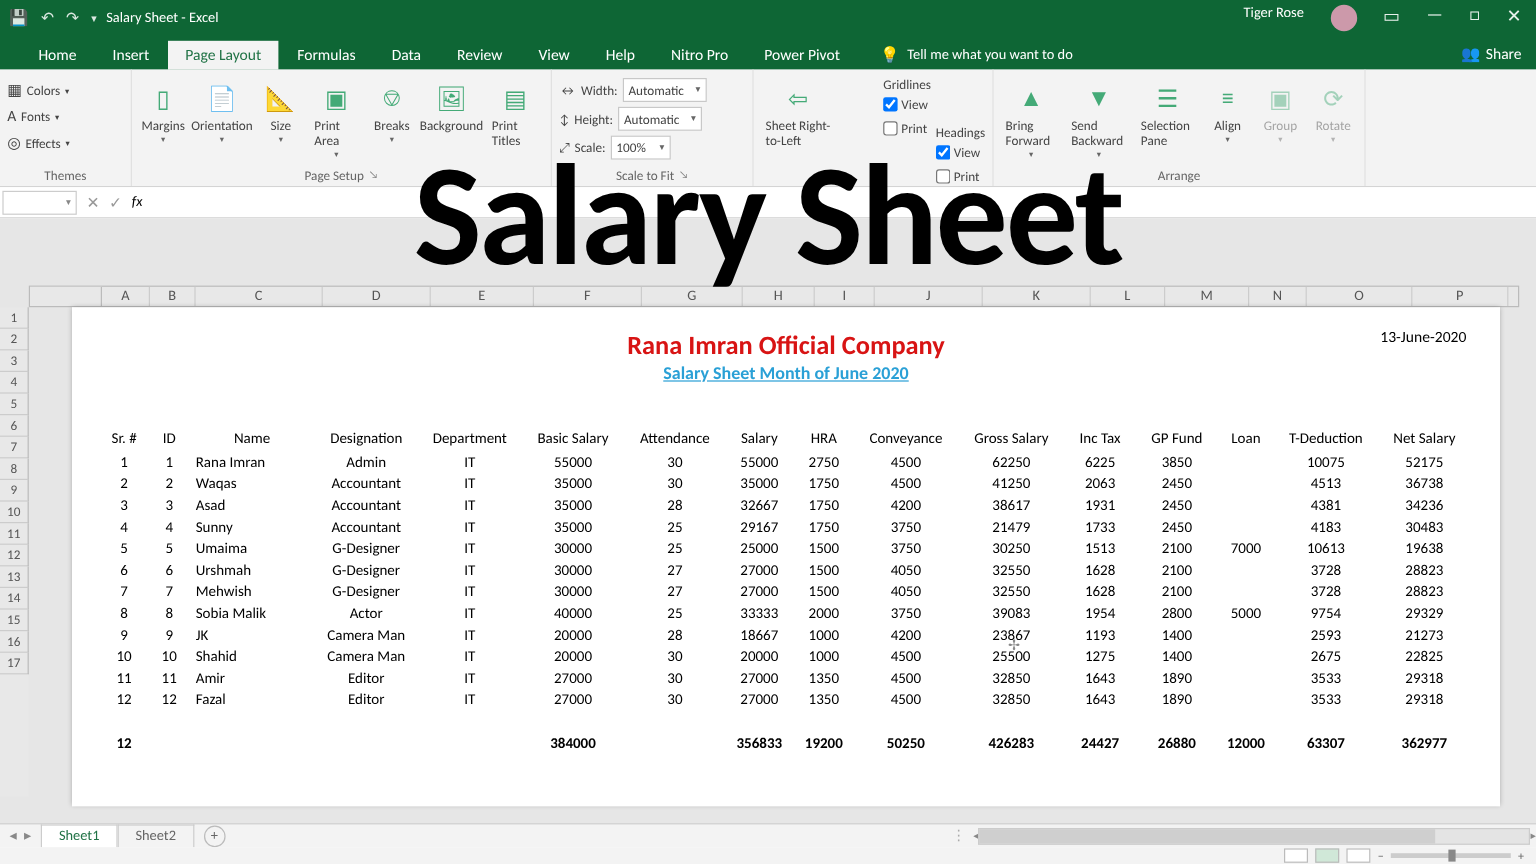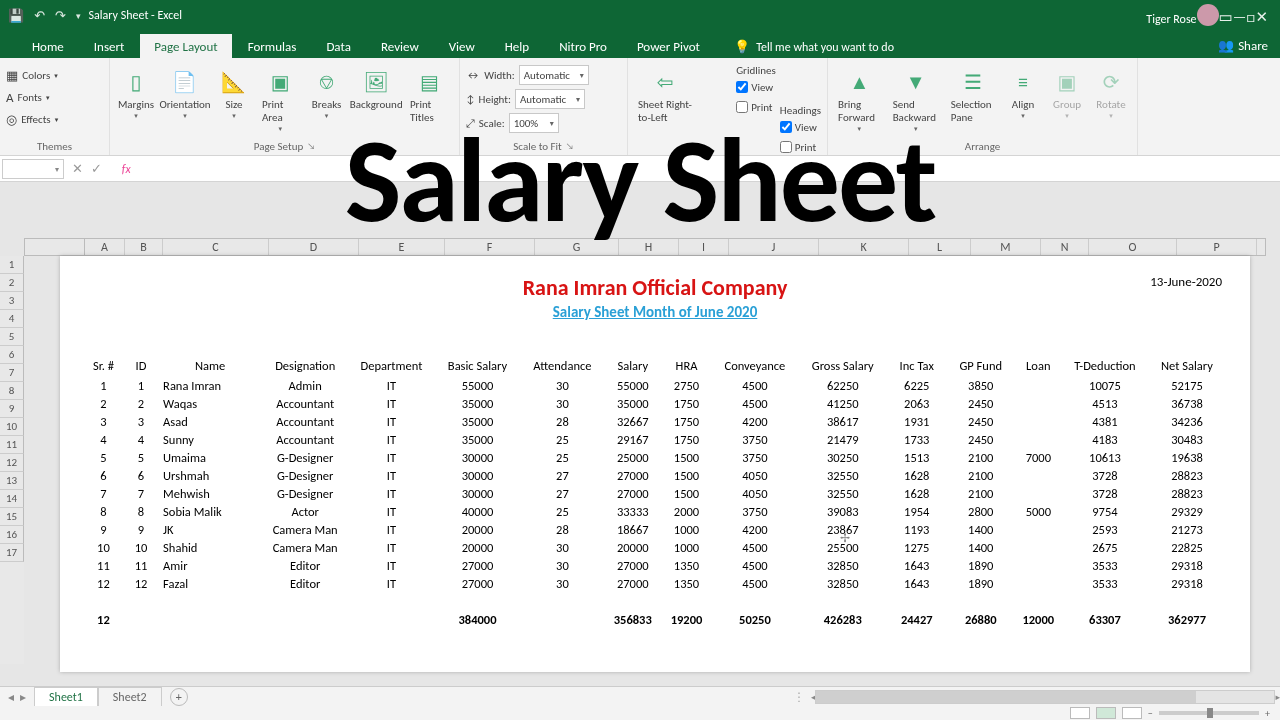--- a/index.html
+++ b/index.html
@@ -3,21 +3,21 @@
 <meta charset="utf-8">
 <style>
 * { margin:0; padding:0; box-sizing:border-box; font-family:"Segoe UI",Calibri,sans-serif; }
 body { background:#fff; width:1280px; height:720px; overflow:hidden; position:relative; }
 
 
 .titlebar { height:30px; background:#0e6635; color:#fff; display:flex; align-items:center; font-size:12px; }
 .titlebar .qat { display:flex; gap:10px; padding:0 8px; align-items:center;}
 .titlebar .qat span { opacity:.85; cursor:pointer; font-size:13px;}
 .titlebar .centertitle { flex:1; text-align:left; }
-.titlebar .right { display:flex; align-items:flex-end; gap:0; padding:0 12px;}
+.titlebar .right { display:flex; align-items:flex-start; gap:22px; padding:0 12px;}
 .titlebar .avatar { width:22px; height:22px; border-radius:50%; background:#c9a; display:inline-block;}
 .winbtn { font-size:15px; opacity:.9; cursor:pointer;}
 
 
 .tabstrip { height:28px; background:#0e6635; display:flex; align-items:flex-end; padding-left:18px; font-size:13px; color:#fff; gap:2px;}
 .tabstrip .tab { padding:5px 14px 4px; cursor:pointer;}
 .tabstrip .tab.active { background:#f3f3f3; color:#217346; }
 .tabstrip .tellme { margin-left:18px; display:flex; align-items:center; gap:6px; color:#fff; font-size:12px; padding-bottom:4px;}
 .tabstrip .tellme .bulb { font-size:13px;}
 .tabstrip .share { margin-left:auto; padding:5px 12px; display:flex; align-items:center; gap:4px;}
@@ -37,21 +37,21 @@
 .dropdown .da { font-size:8px; color:#666;}
 .chk { display:flex; align-items:center; gap:3px; font-size:11px; color:#444; height:20px;}
 .chk input { width:12px; height:12px;}
 
 
 .fbar { height:26px; border-bottom:1px solid #d4d4d4; display:flex; align-items:center; background:#fff; }
 .namebox { width:62px; border:1px solid #ccc; height:20px; margin-left:2px; font-size:12px; padding:0 4px; display:flex; align-items:center; justify-content:space-between;}
 .namebox .da { font-size:8px; color:#888;}
 .fxctrl { display:flex; gap:8px; padding:0 8px; color:#999; font-size:13px;}
 .fxctrl span { cursor:pointer;}
-.fx { font-style:italic; color:#ec4899; font-size:12px; padding-right:4px;margin-left:12px;}
+.fx { font-style:italic; color:#000000; font-size:12px; padding-right:4px;}
 .fxinput { flex:1; border:none; height:22px; font-size:12px; padding:0 4px; outline:none;}
 
 
 .bigtitle { position:absolute; top:120px; left:0; right:0; text-align:center; font-size:120px; font-weight:900; color:#000; letter-spacing:-2px; pointer-events:none; z-index:50; line-height:1;}
 
 
 .sheetarea { position:absolute; top:182px; bottom:34px; left:0; right:0; background:#e6e6e6; }
 
 .colheaders { position:absolute; top:56px; left:24px; right:14px; height:18px; background:#e8e8e8; border:1px solid #bbb; display:flex; }
 .colheaders .rowcorner { width:60px; border-right:1px solid #bbb; background:#e8e8e8;}

